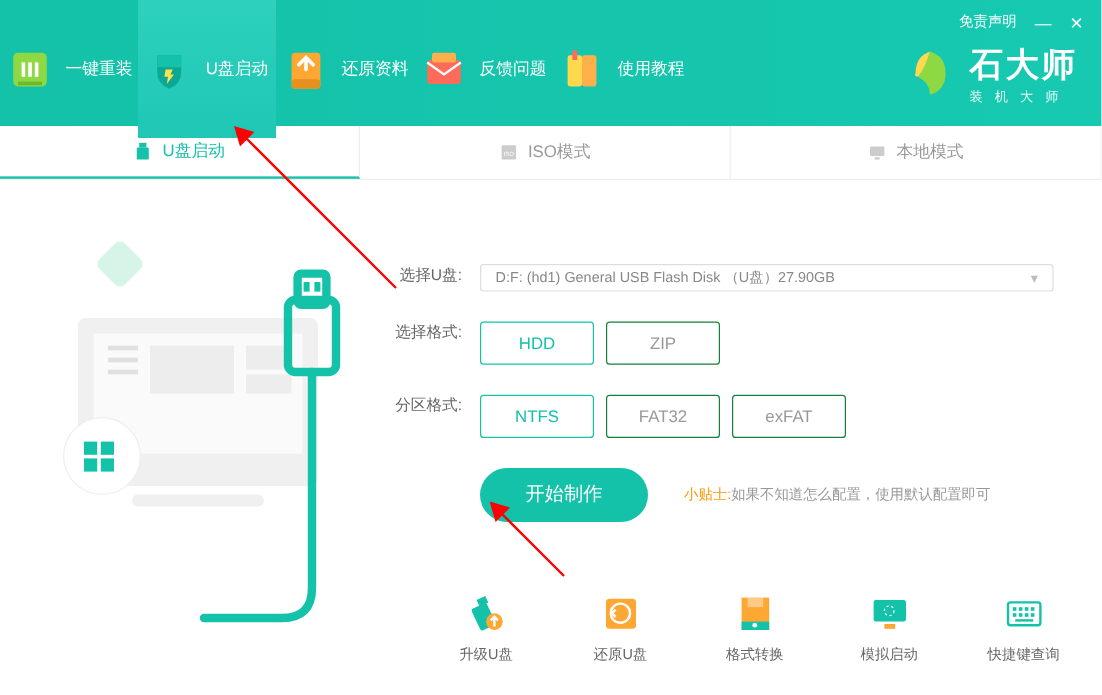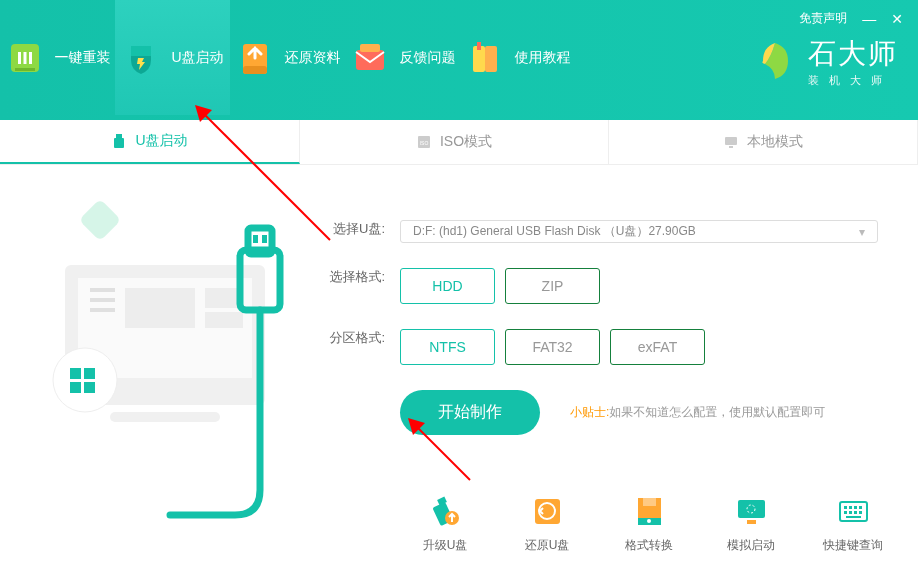--- a/index.html
+++ b/index.html
@@ -1,42 +1,42 @@
 <!DOCTYPE html>
 <html><head>
 <meta charset="utf-8">
 <style>
 *{margin:0;padding:0;box-sizing:border-box;font-family:"Microsoft YaHei",Arial,sans-serif}
 body{width:918px;height:579px;overflow:hidden;background:#fff;position:relative}
-.header{height:120px;background:linear-gradient(to right,#14c1a9,#16c9b0);display:flex;position:relative}
+.header{height:105px;background:linear-gradient(to right,#14c1a9,#16c9b0);display:flex;position:relative}
 .header-top{position:absolute;top:10px;right:15px;display:flex;align-items:center;gap:15px;color:#fff;font-size:12px}
 .win-btn{cursor:pointer;font-size:14px;color:#fff}
 .nav-item{width:115px;height:115px;display:flex;align-items:center;justify-content:center;gap:10px;color:#fff;font-size:14px;cursor:pointer;position:relative}
 .nav-item.active{background:linear-gradient(to bottom,#2dd1be,#1fc7b4)}
 .nav-icon{width:40px;height:40px;display:flex;align-items:center;justify-content:center}
 .brand{position:absolute;right:20px;top:35px;display:flex;align-items:center;gap:10px}
 .brand-text{color:#fff}
-.brand-title{font-size:28px;font-weight:normal;letter-spacing:2px}
+.brand-title{font-size:28px;font-weight:bold;letter-spacing:2px}
 .brand-sub{font-size:11px;letter-spacing:10px;opacity:.9}
 .tabs{display:flex;height:45px;border-bottom:1px solid #eee}
 .tab{flex:1;display:flex;align-items:center;justify-content:center;gap:8px;font-size:14px;cursor:pointer;color:#999;border-right:1px solid #eee}
 .tab:first-child{flex:0 0 300px}
 .tab.active{color:#14c1a9;border-bottom:2px solid #14c1a9}
 .content{position:absolute;left:320px;top:220px;right:40px}
 .row{display:flex;margin-bottom:25px;gap:15px}
 .label{font-size:13px;color:#666;width:65px;text-align:right}
 .select{flex:1;height:23px;border:1px solid #ddd;border-radius:3px;padding:0 12px;display:flex;align-items:center;justify-content:space-between;font-size:12px;color:#888;background:#fff;cursor:pointer;font-family:monospace}
 .opts{display:flex;gap:10px}
 .opt{width:95px;height:36px;border:1px solid #15803d;border-radius:3px;display:flex;align-items:center;justify-content:center;font-size:14px;color:#999;cursor:pointer;background:#fff}
 .opt.sel{border-color:#14c1a9;color:#14c1a9}
 .start-row{display:flex;align-items:center;gap:30px;margin-top:10px;margin-left:80px}
 .start-btn{width:140px;height:45px;background:#14c1a9;color:#fff;border:none;border-radius:25px;font-size:16px;cursor:pointer}
 .tip{font-size:12px;color:#999}
 .tip-label{color:#ff9800}
-.bottom-tools{position:absolute;bottom:25px;right:30px;display:flex;gap:32px}
+.bottom-tools{position:absolute;bottom:25px;right:30px;display:flex;gap:42px}
 .tool{display:flex;flex-direction:column;align-items:center;gap:8px;font-size:12px;color:#666;cursor:pointer;width:70px}
 .tool-icon{width:35px;height:35px;display:flex;align-items:center;justify-content:center}
 .illus{position:absolute;left:40px;top:180px;width:250px;height:350px}
 .arrow{position:absolute;pointer-events:none}
 .small-icon{width:16px;height:16px}
 </style>
 </head>
 <body>
 
 <div class="header">

